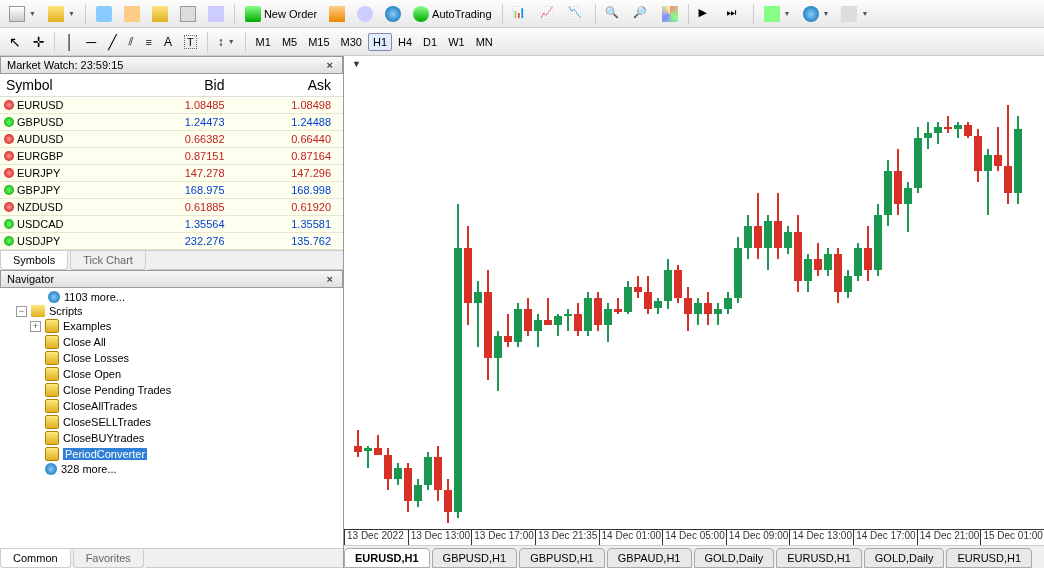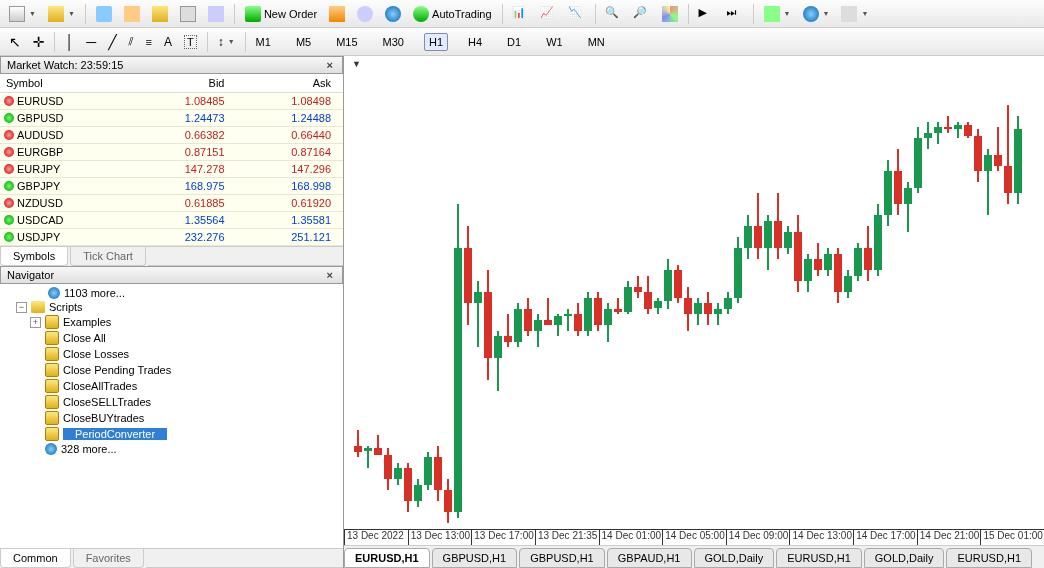--- a/index.html
+++ b/index.html
@@ -11,21 +11,21 @@
 .sep { width: 1px; height: 20px; background: #ccc; margin: 0 3px; }
 .dropdown-arrow { font-size: 7px; color: #555; margin-left: 1px; }
 
 .main-area { display: flex; height: calc(100% - 56px); }
 .left-panel { width: 344px; display: flex; flex-direction: column; border-right: 1px solid #999; }
 
 .panel-header { background: linear-gradient(#f8f8f8, #e0e0e0); border: 1px solid #999; padding: 2px 6px; font-size: 11px; display: flex; justify-content: space-between; align-items: center; }
 .panel-close { cursor: pointer; font-weight: bold; color: #444; padding: 0 3px; }
 
 .market-watch { flex: 0 0 auto; display: flex; flex-direction: column; }
-.mw-head { display: flex; background: #fff; border-bottom: 1px solid #ddd; font-size: 11px; padding: 3px 0; }
+.mw-head { display: flex; background: #fff; border-bottom: 1px solid #ddd; font-size: 14px; padding: 3px 0; }
 .mw-head .c-sym { flex: 0 0 130px; padding-left: 6px; }
 .mw-head .c-bid, .mw-head .c-ask { flex: 1; text-align: right; padding-right: 12px; }
 .mw-body { overflow-y: auto; max-height: 188px; background: #fffff0; }
 .mw-row { display: flex; border-bottom: 1px solid #e8e8d0; font-size: 11px; padding: 2px 0; align-items: center; }
 .mw-row .c-sym { flex: 0 0 130px; padding-left: 4px; display: flex; align-items: center; gap: 3px; color: #000; }
 .mw-row .c-bid, .mw-row .c-ask { flex: 1; text-align: right; padding-right: 12px; }
 .price-up { color: #0040d0; }
 .price-down { color: #c02020; }
 .sym-icon { width: 10px; height: 10px; border-radius: 50%; display: inline-block; }
 .sym-up { background: radial-gradient(#6f6, #090); }
@@ -33,21 +33,21 @@
 
 .panel-tabs { display: flex; background: #f0f0f0; border-top: 1px solid #ccc; font-size: 11px; }
 .panel-tab { padding: 3px 12px; border: 1px solid #ccc; border-top: none; background: #fff; cursor: pointer; border-radius: 0 0 4px 4px; margin-right: 2px; }
 .panel-tab.inactive { background: #f0f0f0; color: #666; }
 
 .navigator { flex: 1; display: flex; flex-direction: column; min-height: 0; }
 .nav-tree { flex: 1; overflow-y: auto; background: #fff; padding: 2px 0; font-size: 11px; }
 .tree-item { padding: 1px 0 1px 48px; display: flex; align-items: center; gap: 4px; cursor: pointer; white-space: nowrap; }
 .tree-item.level1 { padding-left: 16px; }
 .tree-item.level2 { padding-left: 30px; }
-.tree-item.selected span.label { background: #2e7fd5; color: #fff; padding: 0 12px; }
+.tree-item.selected span.label { background: #2e7fd5; color: #fff; padding: 0 2px; }
 .tree-toggle { width: 11px; height: 11px; border: 1px solid #999; font-size: 9px; line-height: 9px; text-align: center; color: #555; }
 .script-icon { width: 14px; height: 14px; background: linear-gradient(#ffe680, #e0b020); border: 1px solid #b08000; border-radius: 2px; }
 .globe-icon { width: 12px; height: 12px; border-radius: 50%; background: radial-gradient(#8cf, #06a); }
 .folder-icon { width: 14px; height: 12px; background: linear-gradient(#ffe680, #e0b020); border-radius: 1px; }
 
 .chart-area { flex: 1; display: flex; flex-direction: column; background: #fff; position: relative; }
 .chart-title-bar { padding: 3px 8px; font-size: 11px; color: #333; display: flex; align-items: center; gap: 4px; }
 .chart-canvas { flex: 1; position: relative; overflow: hidden; }
 .chart-xaxis { height: 16px; border-top: 1px solid #333; display: flex; font-size: 10px; color: #333; }
 .xtick { flex: 1; padding-left: 2px; white-space: nowrap; border-left: 1px solid #333; }
@@ -180,21 +180,21 @@
     </span>
   <span class="toolbar-btn">
       <span style="font-size:11px;border:1px dotted #666;padding:0 2px">T</span>
     </span>
   <span class="sep"></span>
   <span class="toolbar-btn">
       <span style="font-size:12px">↕</span>
       <span class="dropdown-arrow">▼</span>
     </span>
   <span class="sep"></span>
-  <div id="period-buttons" style="display:flex;gap:15px">
+  <div id="period-buttons" style="display:flex;gap:1px">
       <span class="toolbar-btn">M1</span>
       <span class="toolbar-btn">M5</span>
       <span class="toolbar-btn">M15</span>
       <span class="toolbar-btn">M30</span>
       <span class="toolbar-btn" style="border-color: rgb(136, 136, 170); background: rgb(224, 236, 255);">H1</span>
       <span class="toolbar-btn">H4</span>
       <span class="toolbar-btn">D1</span>
       <span class="toolbar-btn">W1</span>
       <span class="toolbar-btn">MN</span>
     </div>
@@ -250,21 +250,21 @@
             <span class="c-ask price-down">0.61920</span>
           </div>
           <div class="mw-row">
             <span class="c-sym"><span class="sym-icon sym-up"></span>USDCAD</span>
             <span class="c-bid price-up">1.35564</span>
             <span class="c-ask price-up">1.35581</span>
           </div>
           <div class="mw-row">
             <span class="c-sym"><span class="sym-icon sym-up"></span>USDJPY</span>
             <span class="c-bid price-up">232.276</span>
-            <span class="c-ask price-up">251.121</span>
+            <span class="c-ask price-up">135.762</span>
           </div>
         </div>
       <div class="panel-tabs" id="mw-tabs">
           <div class="panel-tab">Symbols</div>
           <div class="panel-tab inactive">Tick Chart</div>
           <div style="flex:1;border-bottom:1px solid #ccc"></div>
         </div>
     </div>
 
     <div class="navigator">
@@ -289,20 +289,25 @@
           </div>
           <div class="tree-item level2">
             <span style="width:11px;display:inline-block"></span>
             <span class="script-icon"></span>
             <span class="label">Close All</span>
           </div>
           <div class="tree-item level2">
             <span style="width:11px;display:inline-block"></span>
             <span class="script-icon"></span>
             <span class="label">Close Losses</span>
+          </div>
+          <div class="tree-item level2">
+            <span style="width:11px;display:inline-block"></span>
+            <span class="script-icon"></span>
+            <span class="label">Close Open</span>
           </div>
           <div class="tree-item level2">
             <span style="width:11px;display:inline-block"></span>
             <span class="script-icon"></span>
             <span class="label">Close Pending Trades</span>
           </div>
           <div class="tree-item level2">
             <span style="width:11px;display:inline-block"></span>
             <span class="script-icon"></span>
             <span class="label">CloseAllTrades</span>

